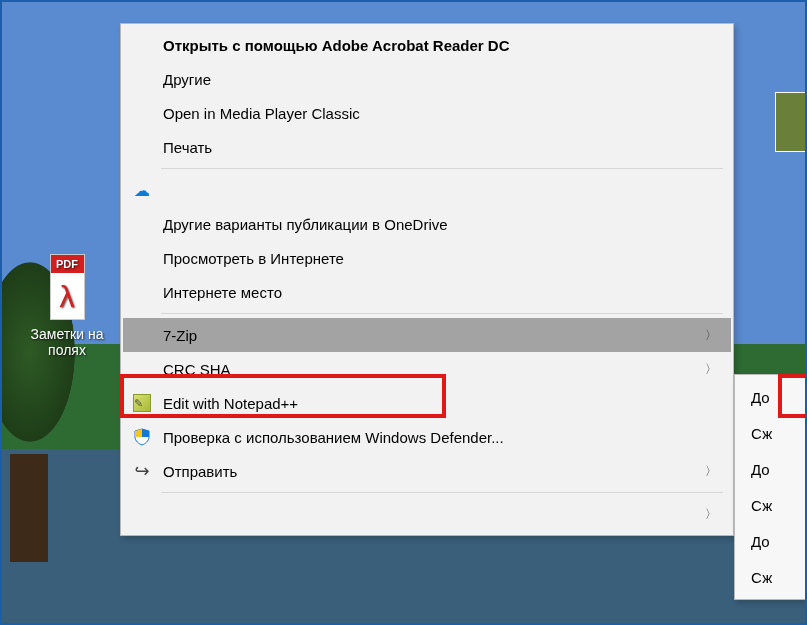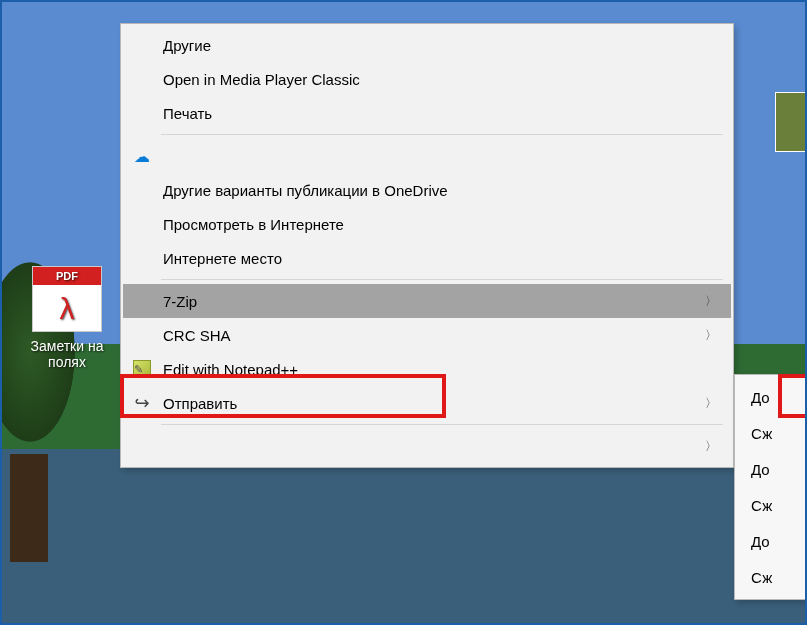--- a/index.html
+++ b/index.html
@@ -44,23 +44,23 @@
   position: absolute;
   left: 20px;
   top: 252px;
   width: 90px;
   text-align: center;
   color: #fff;
   text-shadow: 1px 1px 2px rgba(0,0,0,.7);
   font-size: 14px;
 }
 .pdf-badge {
-  width: 70px;
+  width: 35px;
   height: 66px;
-  margin: 12px auto 6px;
+  margin: 0 auto 6px;
   background: #fff;
   border: 1px solid #c9c9c9;
   position: relative;
 }
 .pdf-badge .bar {
   position:absolute; top:0; left:0; right:0; height:18px;
   background:#d21f1f; color:#fff;
   font-size:11px; font-weight:bold;
   line-height:18px;
 }
@@ -199,20 +199,23 @@
     </div>
     <div>
       <span>Заметки на</span><br>
       <span>полях</span>
     </div>
   </div>
 </div>
 
 <div class="context-menu">
 
+  <div class="menu-item bold">
+    <span>Открыть с помощью Adobe Acrobat Reader DC</span>
+  </div>
   <div class="menu-item">
     <span>Другие</span>
   </div>
   <div class="menu-item">
     <span>Open in Media Player Classic</span>
   </div>
   <div class="menu-item">
     <span>Печать</span>
   </div>
 
@@ -241,20 +244,30 @@
     <span>CRC SHA</span>
     <span class="arrow">〉</span>
   </div>
   <div class="menu-item">
     <span class="micon">
         <span class="ico-note"></span>
       </span>
     <span>Edit with Notepad++</span>
   </div>
   <div class="menu-item">
+    <span class="micon">
+      <svg width="18" height="18" viewBox="0 0 18 18">
+          <path d="M9 1 L16 3 V9 C16 13 12 16 9 17 C6 16 2 13 2 9 V3 Z" fill="#fff" stroke="#1277d6" stroke-width="1"></path>
+          <path d="M9 1 L16 3 V9 L9 9 Z" fill="#1277d6"></path>
+          <path d="M9 9 L2 9 V3 L9 1 Z" fill="#f8c51f"></path>
+        </svg>
+    </span>
+    <span>Проверка с использованием Windows Defender...</span>
+  </div>
+  <div class="menu-item">
     <span class="micon ico-share">↪</span>
     <span>Отправить</span>
     <span class="arrow">〉</span>
   </div>
 
   <div class="menu-sep"></div>
 
   <div class="menu-item">
     <span class="arrow">〉</span>
   </div>

